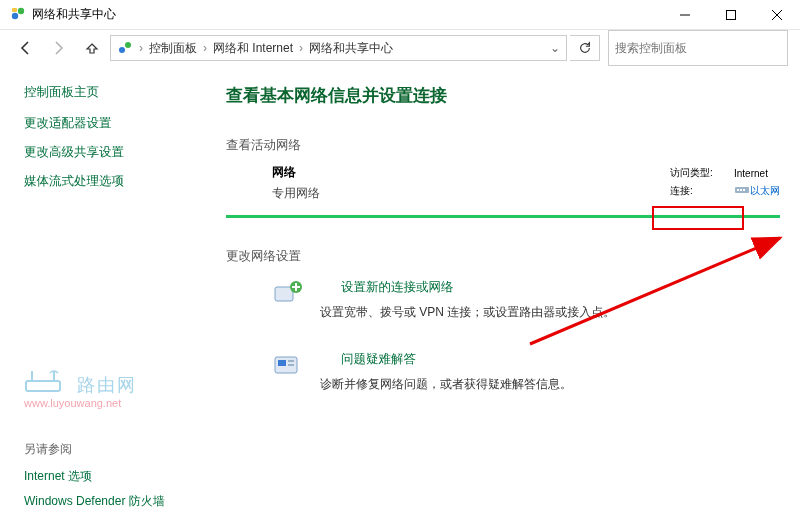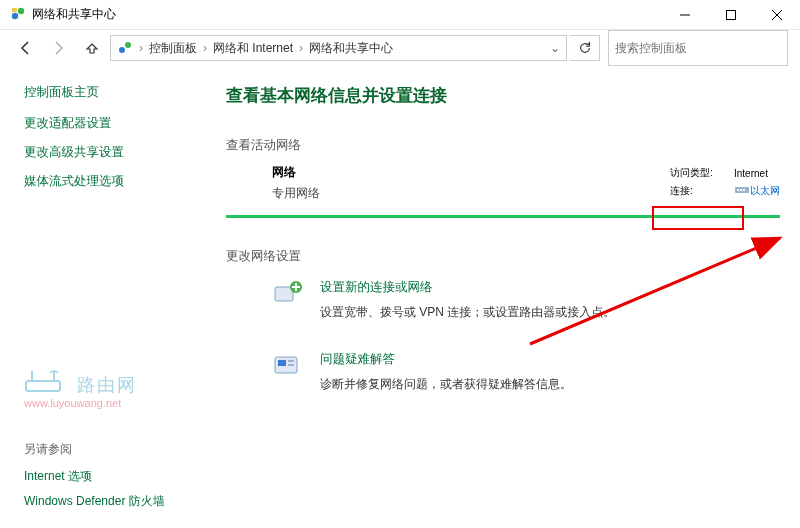--- a/index.html
+++ b/index.html
@@ -45,21 +45,21 @@
   .net-right { margin-left:auto; font-size:10px; }
   .net-right .row { display:flex; gap:6px; margin-bottom:4px; align-items:center; }
   .net-right .lab { min-width:58px; text-align:left; }
   .net-right .link-eth { color:#0066cc; display:flex; align-items:center; }
   .eth-box { position:absolute; border:2px solid #e60000; width:92px; height:24px; top:140px; right:56px; pointer-events:none; }
 
   .change-block { }
   .task { display:flex; gap:14px; padding:4px 0 2px 46px; align-items:flex-start; }
   .task + .task { margin-top:24px; }
   .task .ticon { width:34px; height:28px; flex:0 0 34px; }
-  .task .ttitle { color:#006f3c; font-size:12.5px; }
+  .task .ttitle { color:#006f3c; font-size:12.5px;margin-left:21px; }
   .task .tdesc { color:#333; margin-top:8px; }
 
   
   svg.arrow { position:absolute; top:168px; left:260px; width:340px; height:120px; pointer-events:none; }
 </style>
 </head>
 <body>
 
 <div class="titlebar">
   <span>

